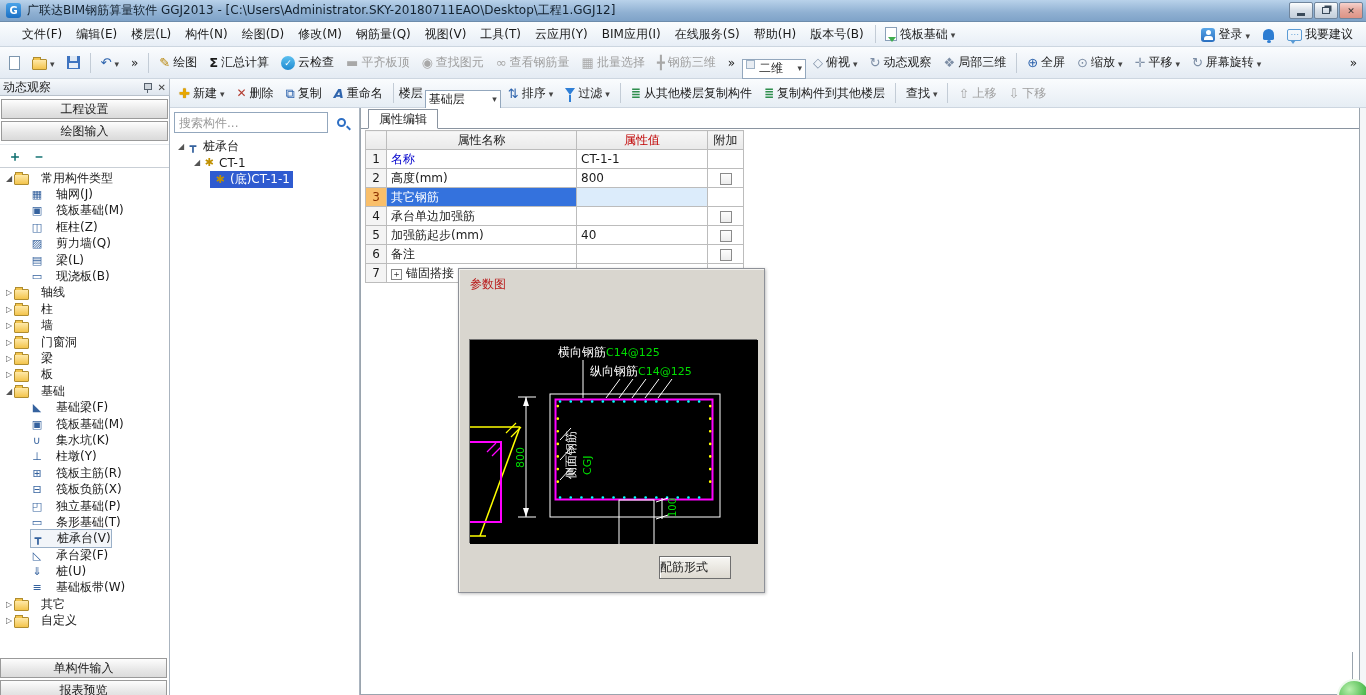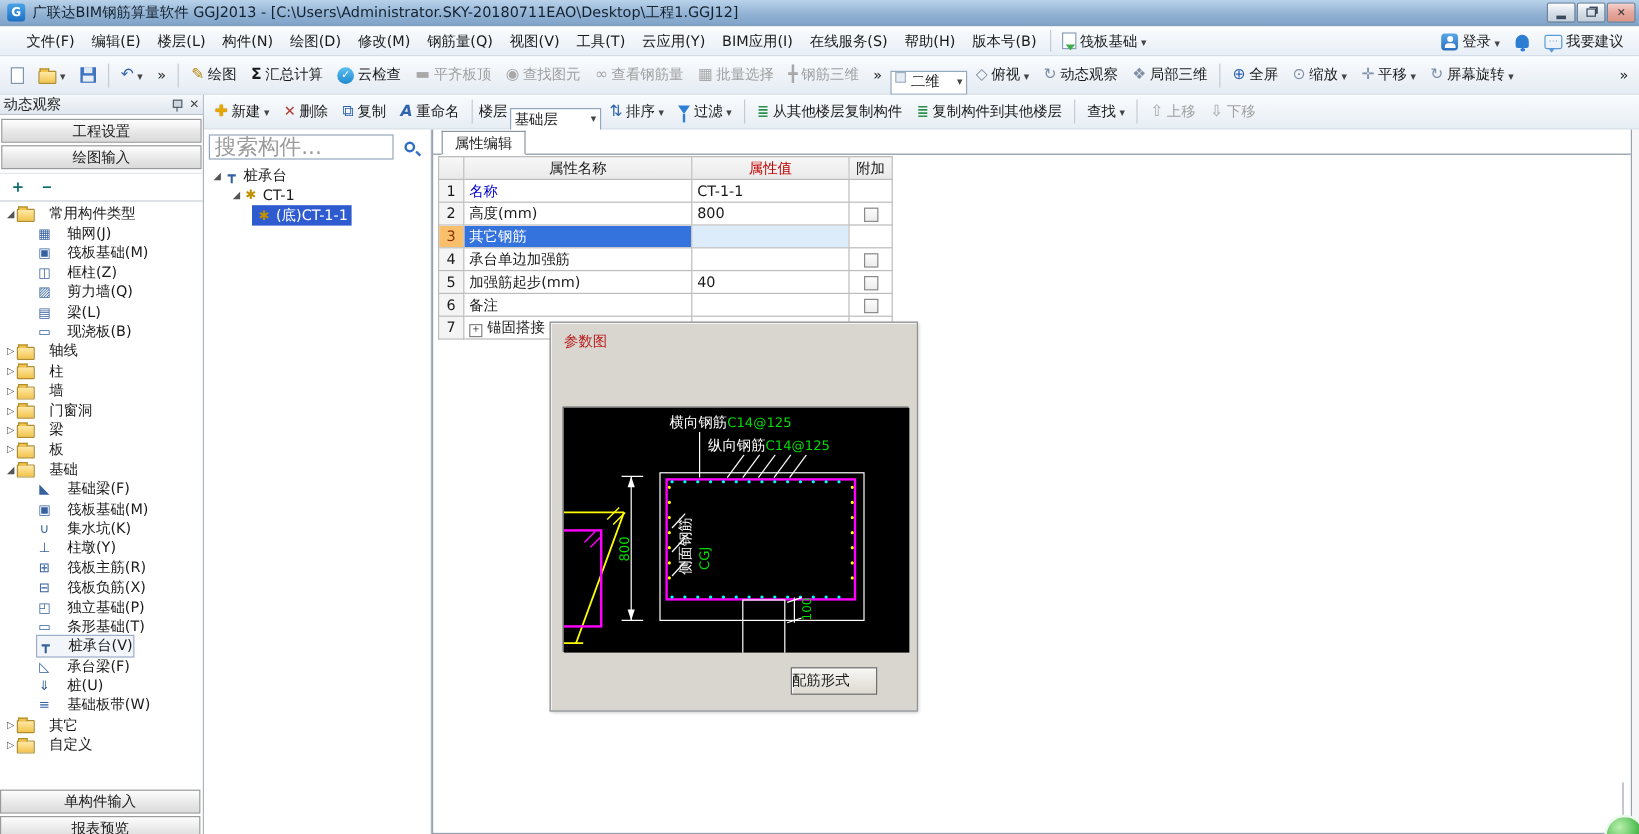--- a/index.html
+++ b/index.html
@@ -70,21 +70,21 @@
   .srow .lbl{padding-left:0;margin-left:12px;}
   .lv0{padding-left:4px;}
   .lv1{padding-left:30px;}
   .ticon{width:14px;height:13px;flex:none;text-align:center;font-size:11px;line-height:13px;color:#35629e;}
   .ticon.y{color:#c09000;}
   .sel-lite{border:1px solid #9ab0c8;background:#f2f5f9;}
   #side-bottom1{left:0;top:562px;}#side-bottom2{left:0;top:584px;}
   .sfoot{position:absolute;left:1px;width:167px;height:20px;background:linear-gradient(#fdfdfd,#e7e7e7 60%,#dcdcdc);border:1px solid #9a9a9a;text-align:center;line-height:19px;}
   
   #midpanel{left:170px;top:108px;width:190px;height:587px;background:#fff;border-right:1px solid #aab4bf;}
-  #search-box{position:absolute;left:4px;top:4px;width:154px;height:21px;border:1px solid #93a7bd;background:#fff;padding:0 4px;font-size:18px;color:#333;}
+  #search-box{position:absolute;left:4px;top:4px;width:154px;height:21px;border:1px solid #93a7bd;background:#fff;padding:0 4px;font-size:12px;color:#333;}
   #search-box::placeholder{color:#9a9a9a;}
   #mag-btn{position:absolute;left:161px;top:4px;width:21px;height:21px;display:flex;align-items:center;justify-content:center;}
   .mag{width:9px;height:9px;border:2px solid #2e6fc4;border-radius:50%;position:relative;}
   .mag::after{content:"";position:absolute;left:7px;top:7px;width:5px;height:2px;background:#2e6fc4;transform:rotate(45deg);}
   .mrow{height:16.5px;display:flex;align-items:center;white-space:nowrap;}
   .mrow .tw{width:10px;font-size:8px;color:#555;text-align:center;}
   .msel{background:#2f5bd0;color:#fff;padding:0 3px;display:flex;align-items:center;gap:3px;}
   
   #rightpanel{left:360px;top:108px;width:1000px;height:587px;background:#fff;border:1px solid #9aa4ae;border-top:none;}
   #tabstrip{position:absolute;left:0;top:0;width:998px;height:21px;border-bottom:1px solid #8a94a0;}

